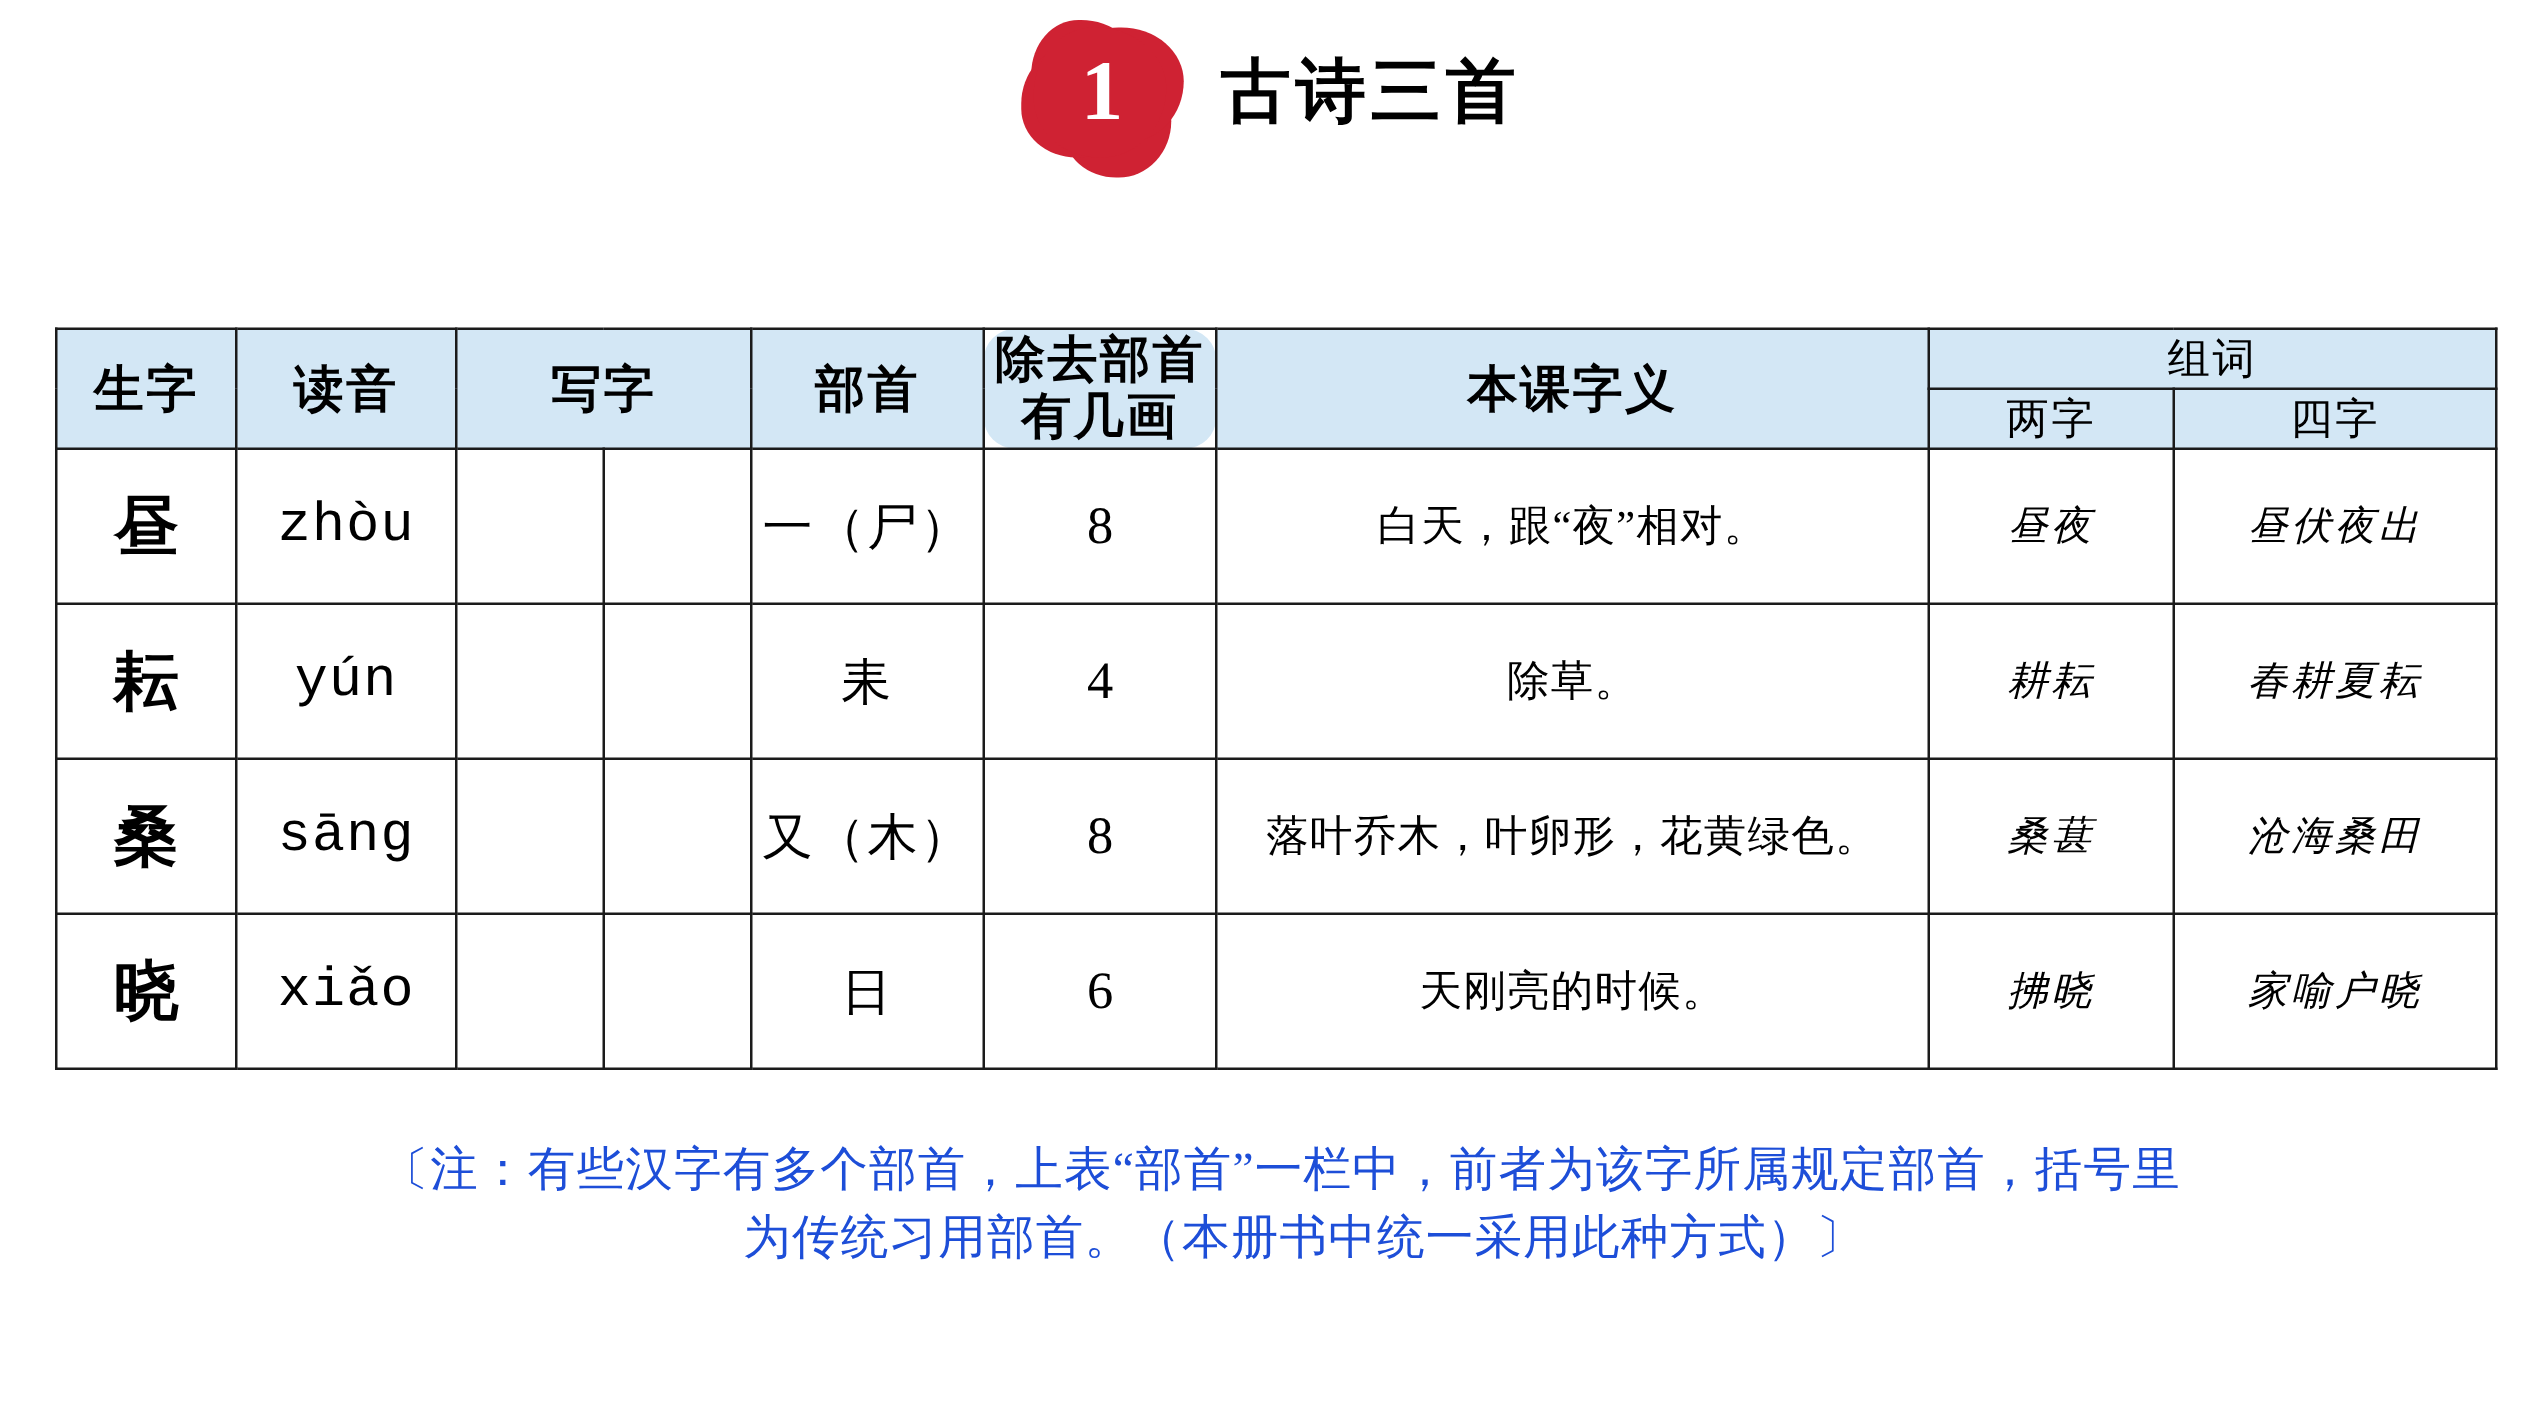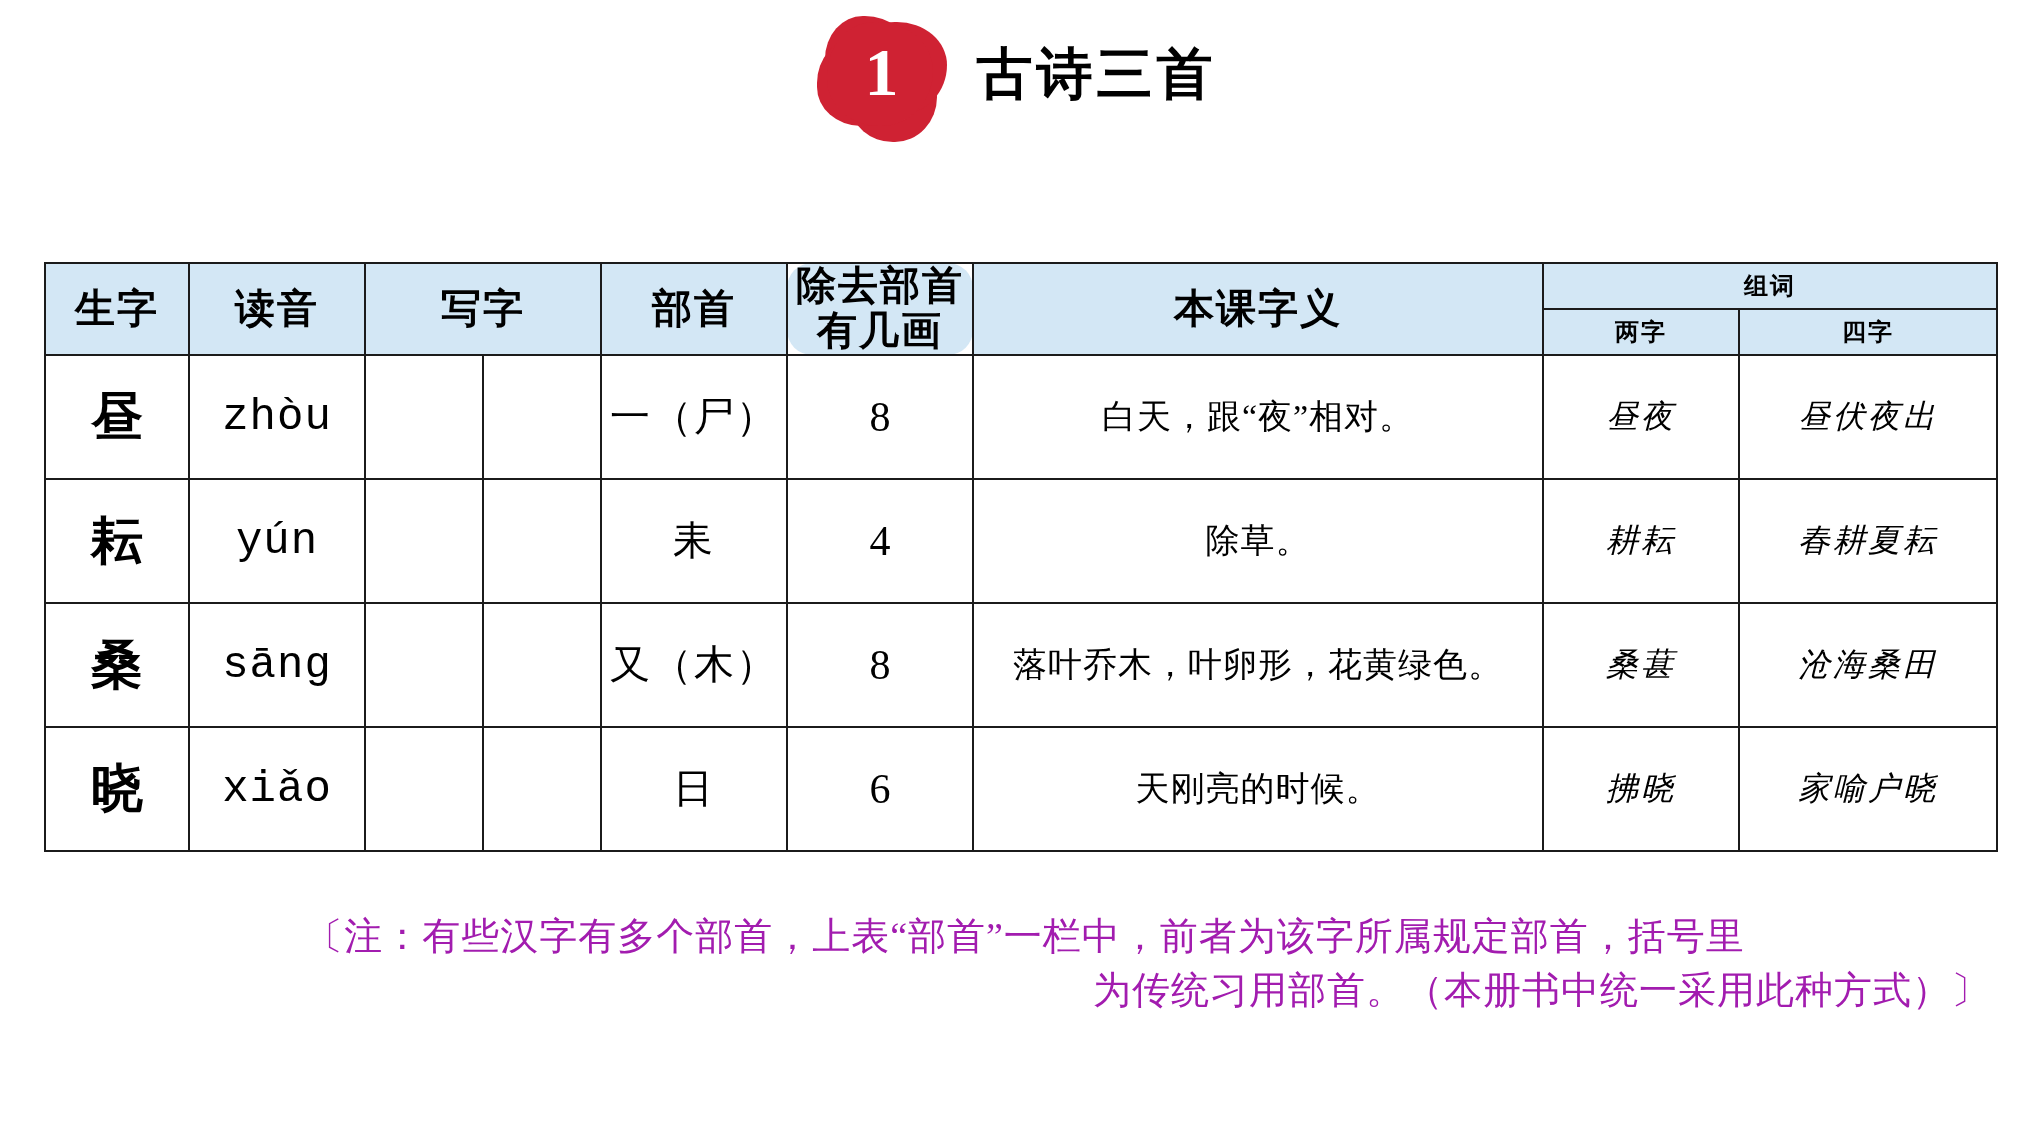--- a/index.html
+++ b/index.html
@@ -98,23 +98,23 @@
     background: #d3e7f5;
     font-weight: normal;
   }
   .th-main {
     font-size: 40px;
     font-family: "Liberation Serif", "DejaVu Serif", serif;
     font-weight: bold;
     letter-spacing: 2px;
   }
   .th-sub {
-    font-size: 24px;
-    font-family: "Liberation Serif", "DejaVu Serif", serif;
-    font-weight: bold;
+    font-size: 34px;
+    font-family: "Liberation Serif", "DejaVu Serif", serif;
+    font-weight: normal;
     letter-spacing: 2px;
   }
   .th-twoline {
     line-height: 1.12;
     border-radius: 25px;
   }
 
   
   col.c-char    { width: 144px; }
   col.c-pinyin  { width: 176px; }
@@ -163,28 +163,28 @@
     letter-spacing: 3px;
     font-style: italic;
   }
 
   
   .note {
     position: absolute;
     left: 60px;
     top: 910px;
     width: 1930px;
-    color: #a21caf;
+    color: #1d4ed8;
     font-size: 38px;
     line-height: 1.42;
     font-family: "Liberation Serif", "DejaVu Serif", serif;
     letter-spacing: 1px;
   }
   .note .l1 { text-align: center; }
-  .note .l2 { text-align: right; padding-left: 36px; }
+  .note .l2 { text-align: center; padding-left: 36px; }
 </style>
 </head>
 <body>
 
 <div class="page">
 
   <div class="title-row">
     <div class="lesson-badge">
       <div class="blob"></div>
       <div class="num">1</div>

